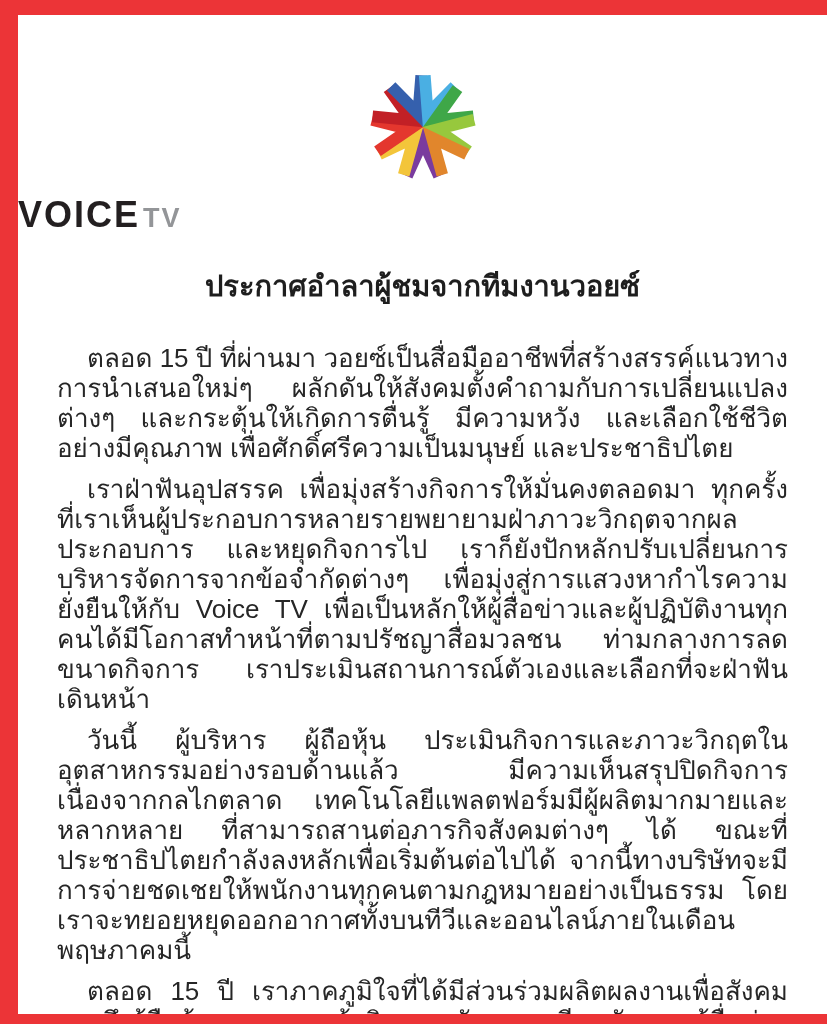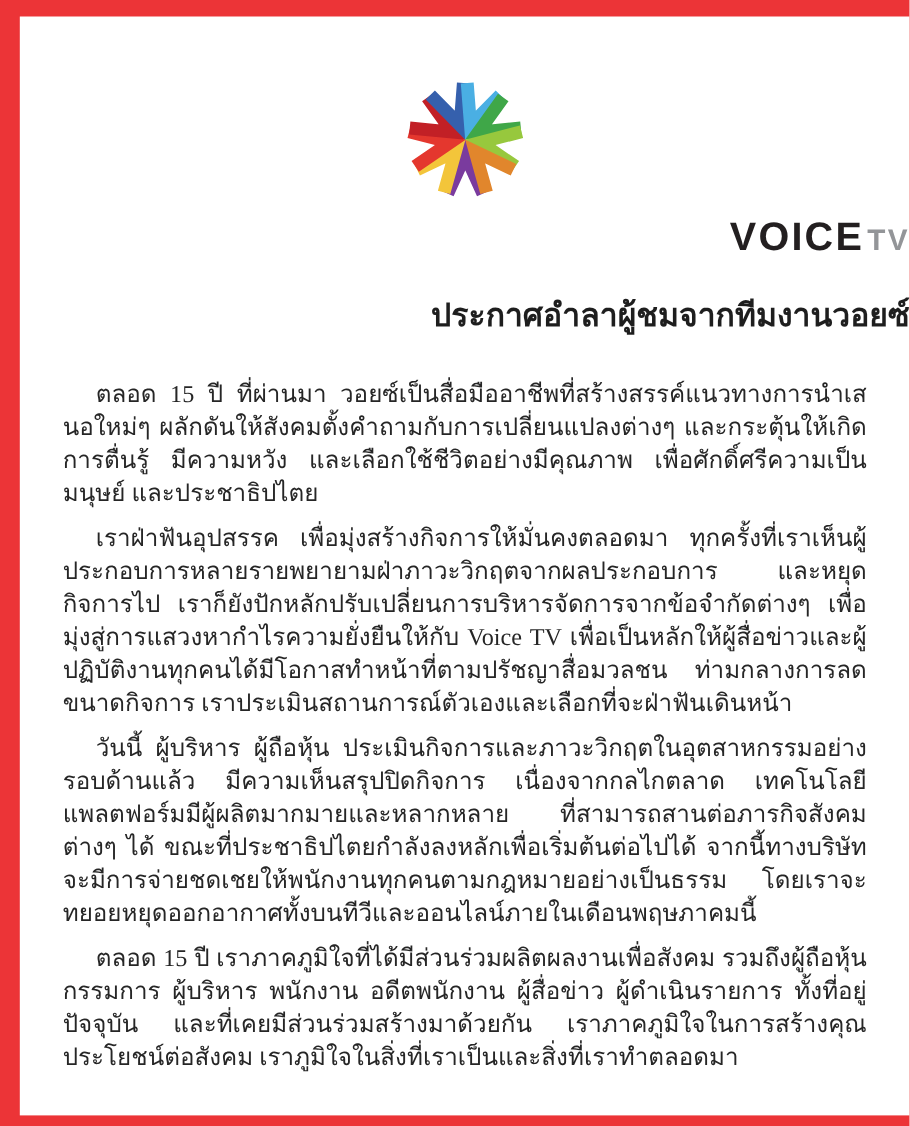--- a/index.html
+++ b/index.html
@@ -22,21 +22,21 @@
     top: 15px;
     right: 0;
     bottom: 10px;
     background: #ffffff;
     box-sizing: border-box;
     padding: 0;
     overflow: hidden;
   }
   .logo {
     width: 100%;
-    text-align: right;
+    text-align: left;
     margin-top: 48px;
   }
   .logo svg {
     display: block;
     margin: 0 auto;
   }
   .wordmark {
     margin-top: 6px;
     line-height: 1;
     white-space: nowrap;
@@ -49,37 +49,36 @@
   }
   .wordmark .tv {
     font-size: 27px;
     font-weight: 700;
     letter-spacing: 2px;
     color: #939598;
     margin-left: 3px;
   }
   h1.headline {
     margin: 30px 0 0 0;
-    text-align: right;
+    text-align: center;
     font-size: 29px;
     font-weight: 700;
     color: #1E1E1E;
   }
   .body-text {
     margin: 34px 39px 0 39px; 
     color: #262626;
   }
   .body-text p {
     margin: 5px 0 11px 0;
-    font-size: 22px;
+    font-size: 26px;
     line-height: 30px;
     text-align: justify;
     text-indent: 30px;
     word-break: break-word;
-    font-family: Liberation Serif, serif;
   }
 </style>
 </head>
 <body>
 
 <div class="frame">
   <div class="page">
 
     <div class="logo">
       <svg width="128" height="128" viewBox="0 0 120 120" aria-hidden="true">

